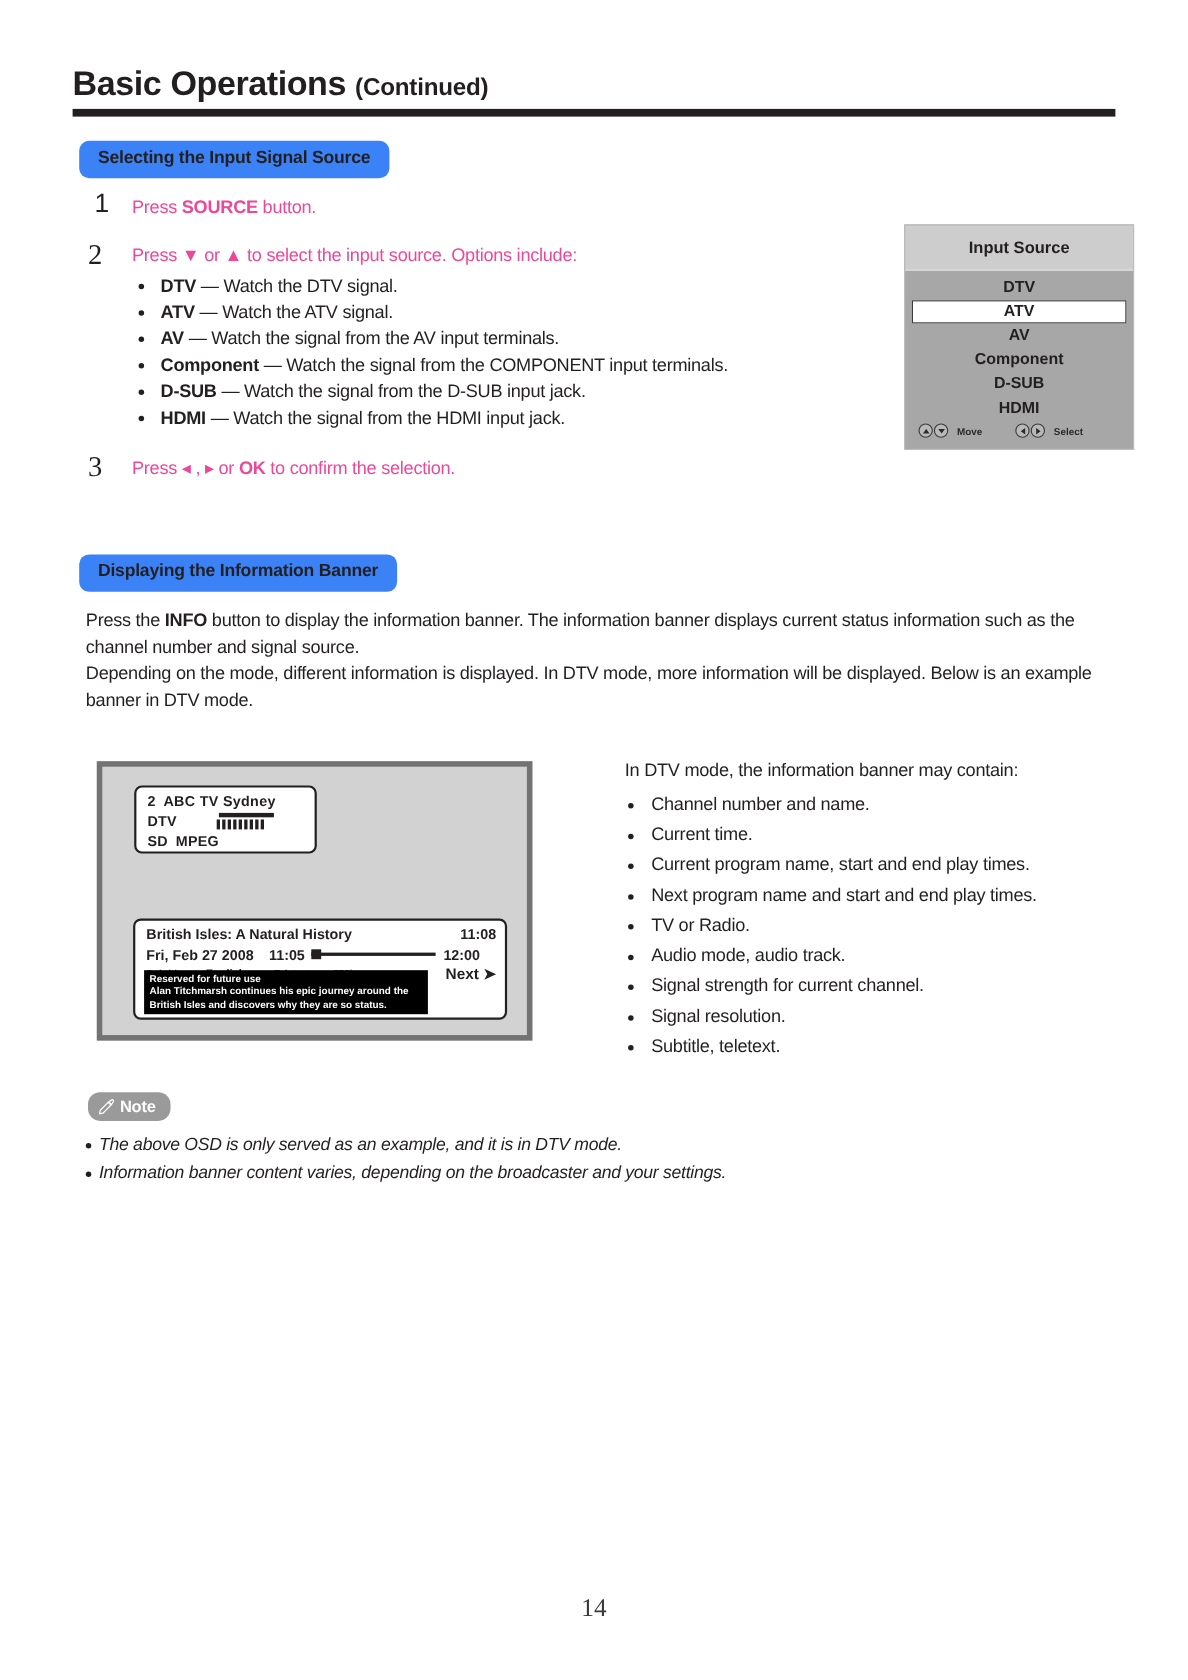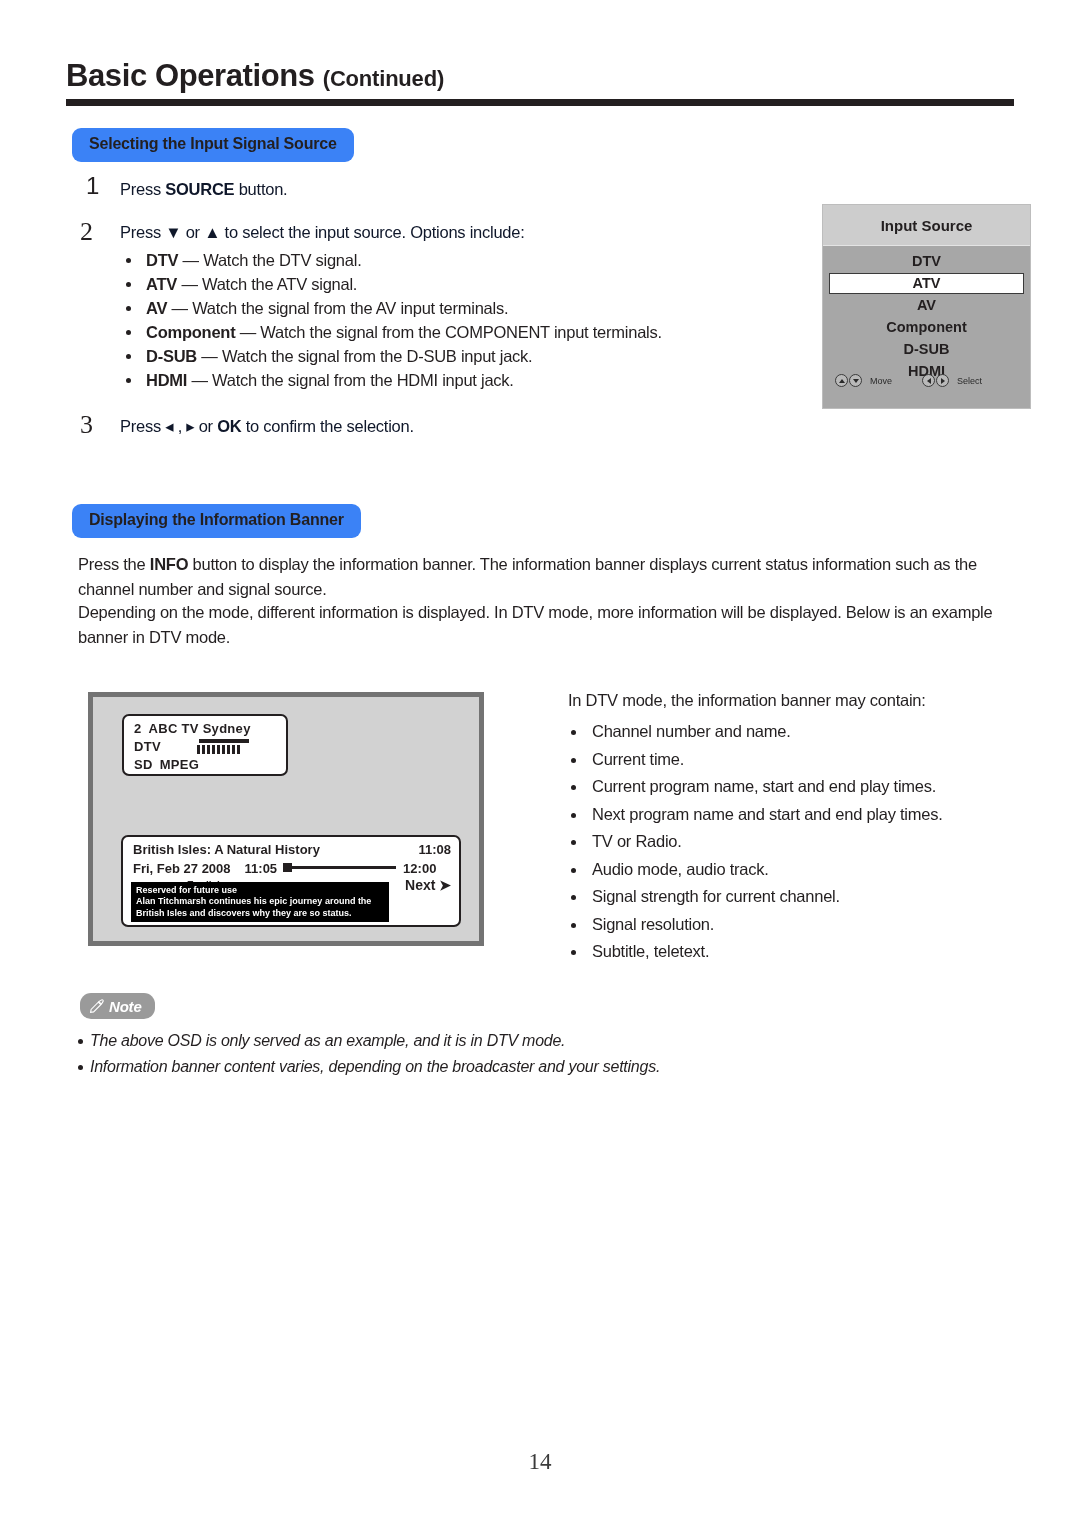--- a/index.html
+++ b/index.html
@@ -69,21 +69,21 @@
     position: absolute;
     font-size: 26px;
     font-weight: 400;
     color: #231f20;
     font-family: "Liberation Serif", serif;
   }
   .step-text {
     position: absolute;
     font-size: 16.5px;
     line-height: 22px;
-    color: #0f172a;
+    color: #ec4899;
     white-space: nowrap;
     letter-spacing: -0.25px;
   }
   .step-text b { font-weight: bold; }
 
   #step1-num { left: 86px; top: 172px; font-family:"Liberation Sans",sans-serif; font-size:24px;}
   #step1-txt { left: 120px; top: 178px; }
   #step2-num { left: 80px; top: 217px; }
   #step2-txt { left: 120px; top: 221px; text-align: right; }
   #step3-num { left: 80px; top: 410px; }
@@ -154,26 +154,26 @@
     background: #ffffff;
     border: 1px solid #3a3a3a;
     height: 19px;
     line-height: 19px;
     box-sizing: content-box;
     margin: 0 6px;
   }
   .osd-footer {
     position: absolute;
     left: 0;
-    bottom: 21px;
+    bottom: 10px;
     width: 100%;
     display: flex;
     align-items: center;
     font-size: 9px;
-    font-weight: normal;
+    font-weight: bold;
     color: #2a2a2a;
   }
   .osd-foot-group {
     display: flex;
     align-items: center;
     gap: 5px;
   }
   #foot-move   { margin-left: 12px; }
   #foot-select { margin-left: 30px; }
   .keycap {
@@ -397,21 +397,20 @@
     gap: 4px;
     padding: 0 13px 0 9px;
   }
   .note-pill .pen {
     width: 16px; height: 16px;
     display: block;
   }
   .note-pill .note-label {
     font-size: 15px;
     font-weight: bold;
-    font-style: italic;
     color: #ffffff;
     letter-spacing: -0.2px;
   }
   .note-list {
     position: absolute;
     left: 78px;
     top: 1028px;
     width: 900px;
   }
   .note-row {

